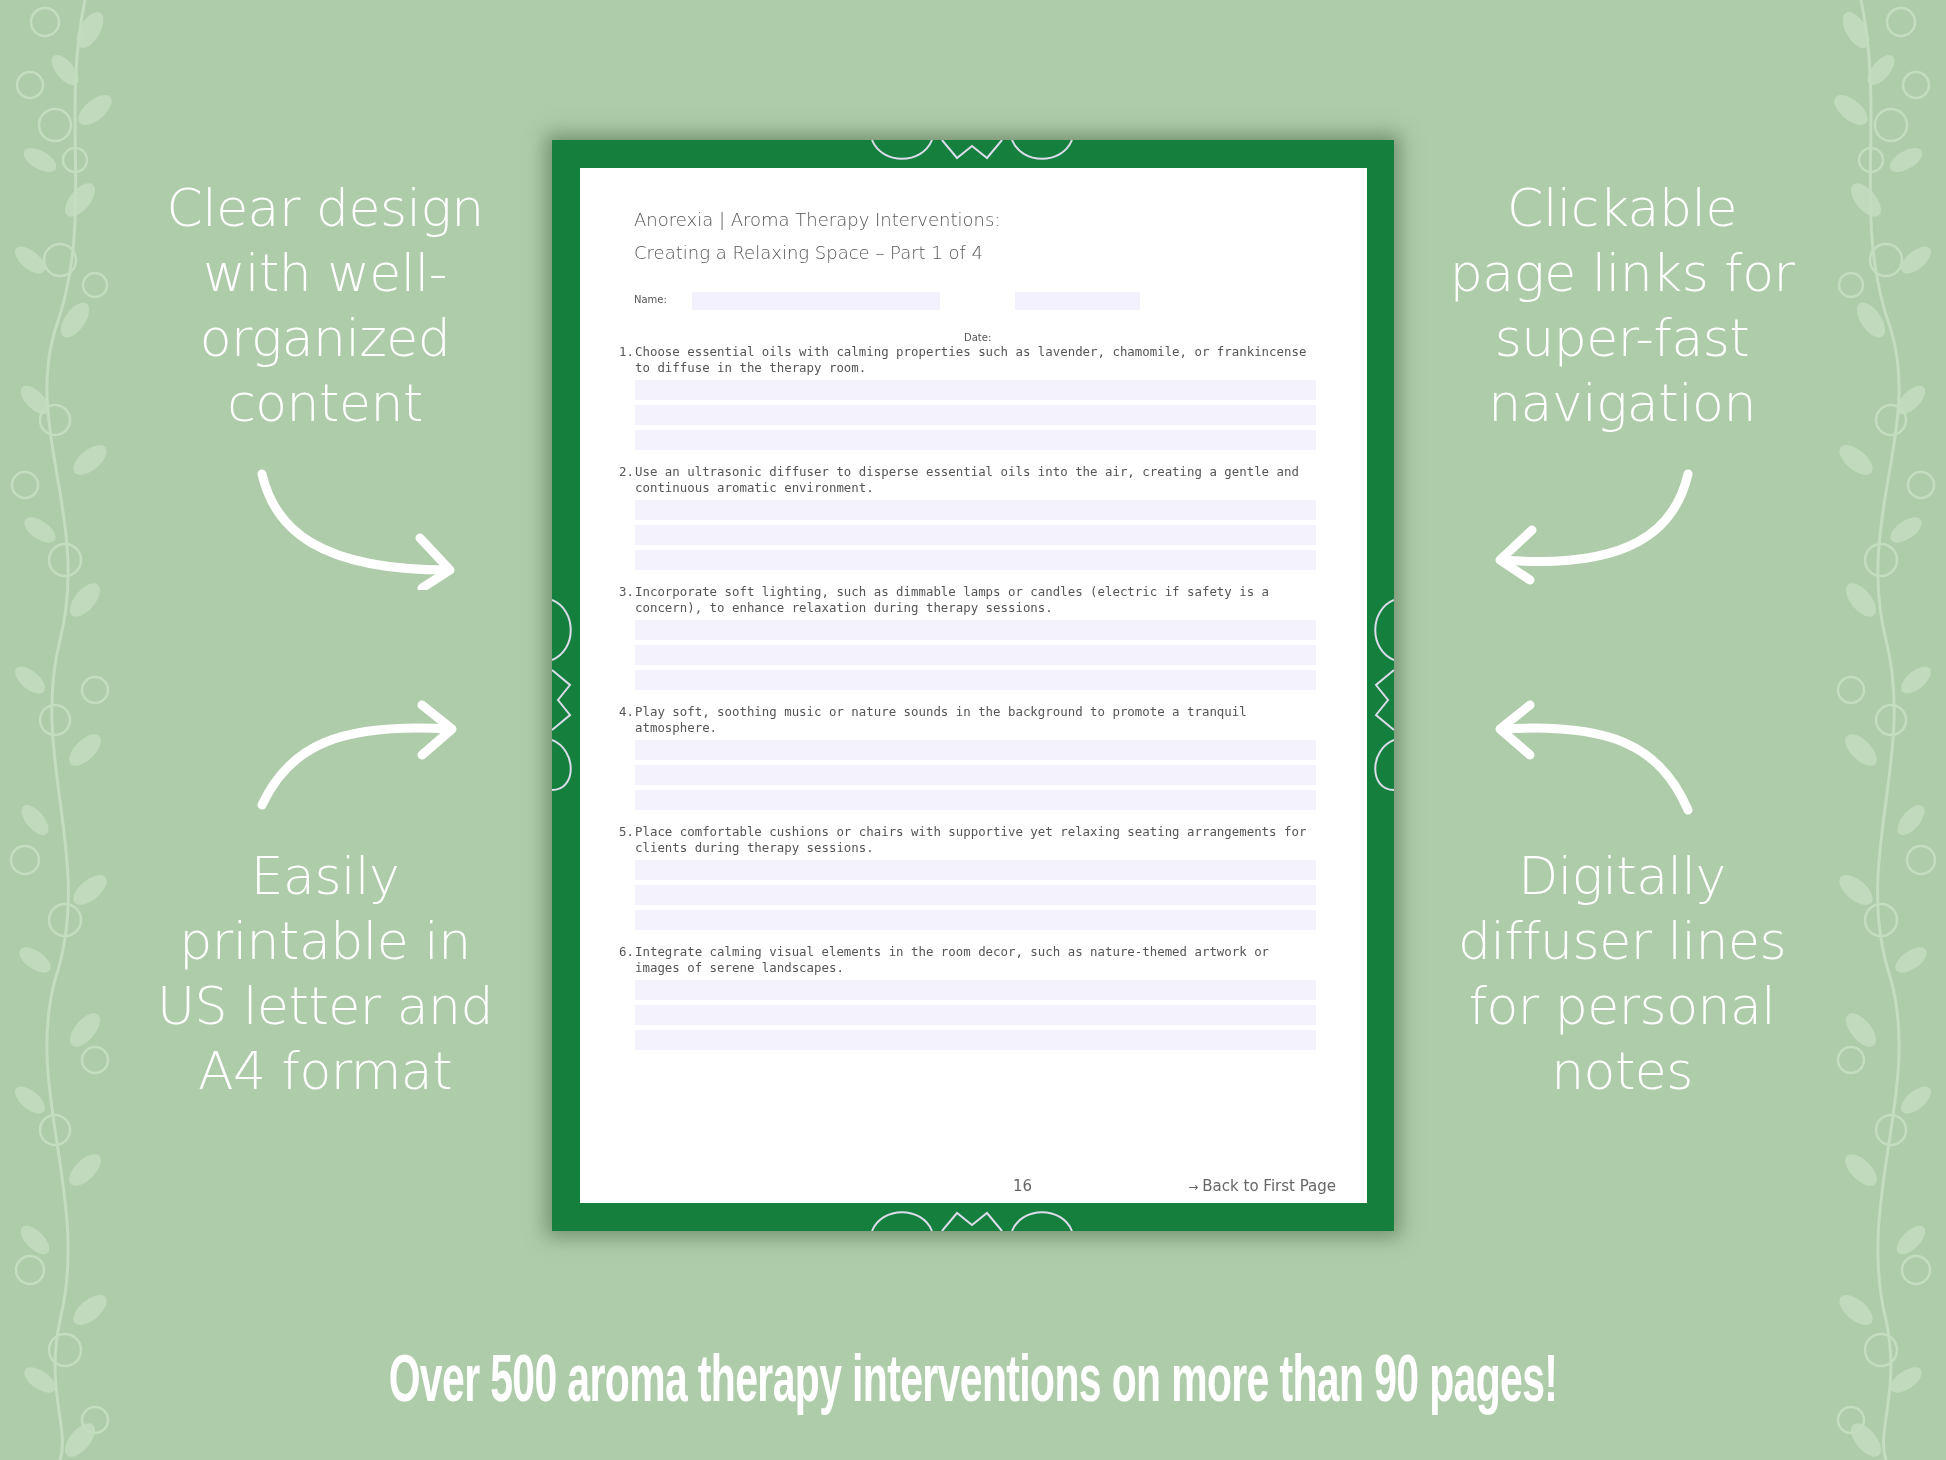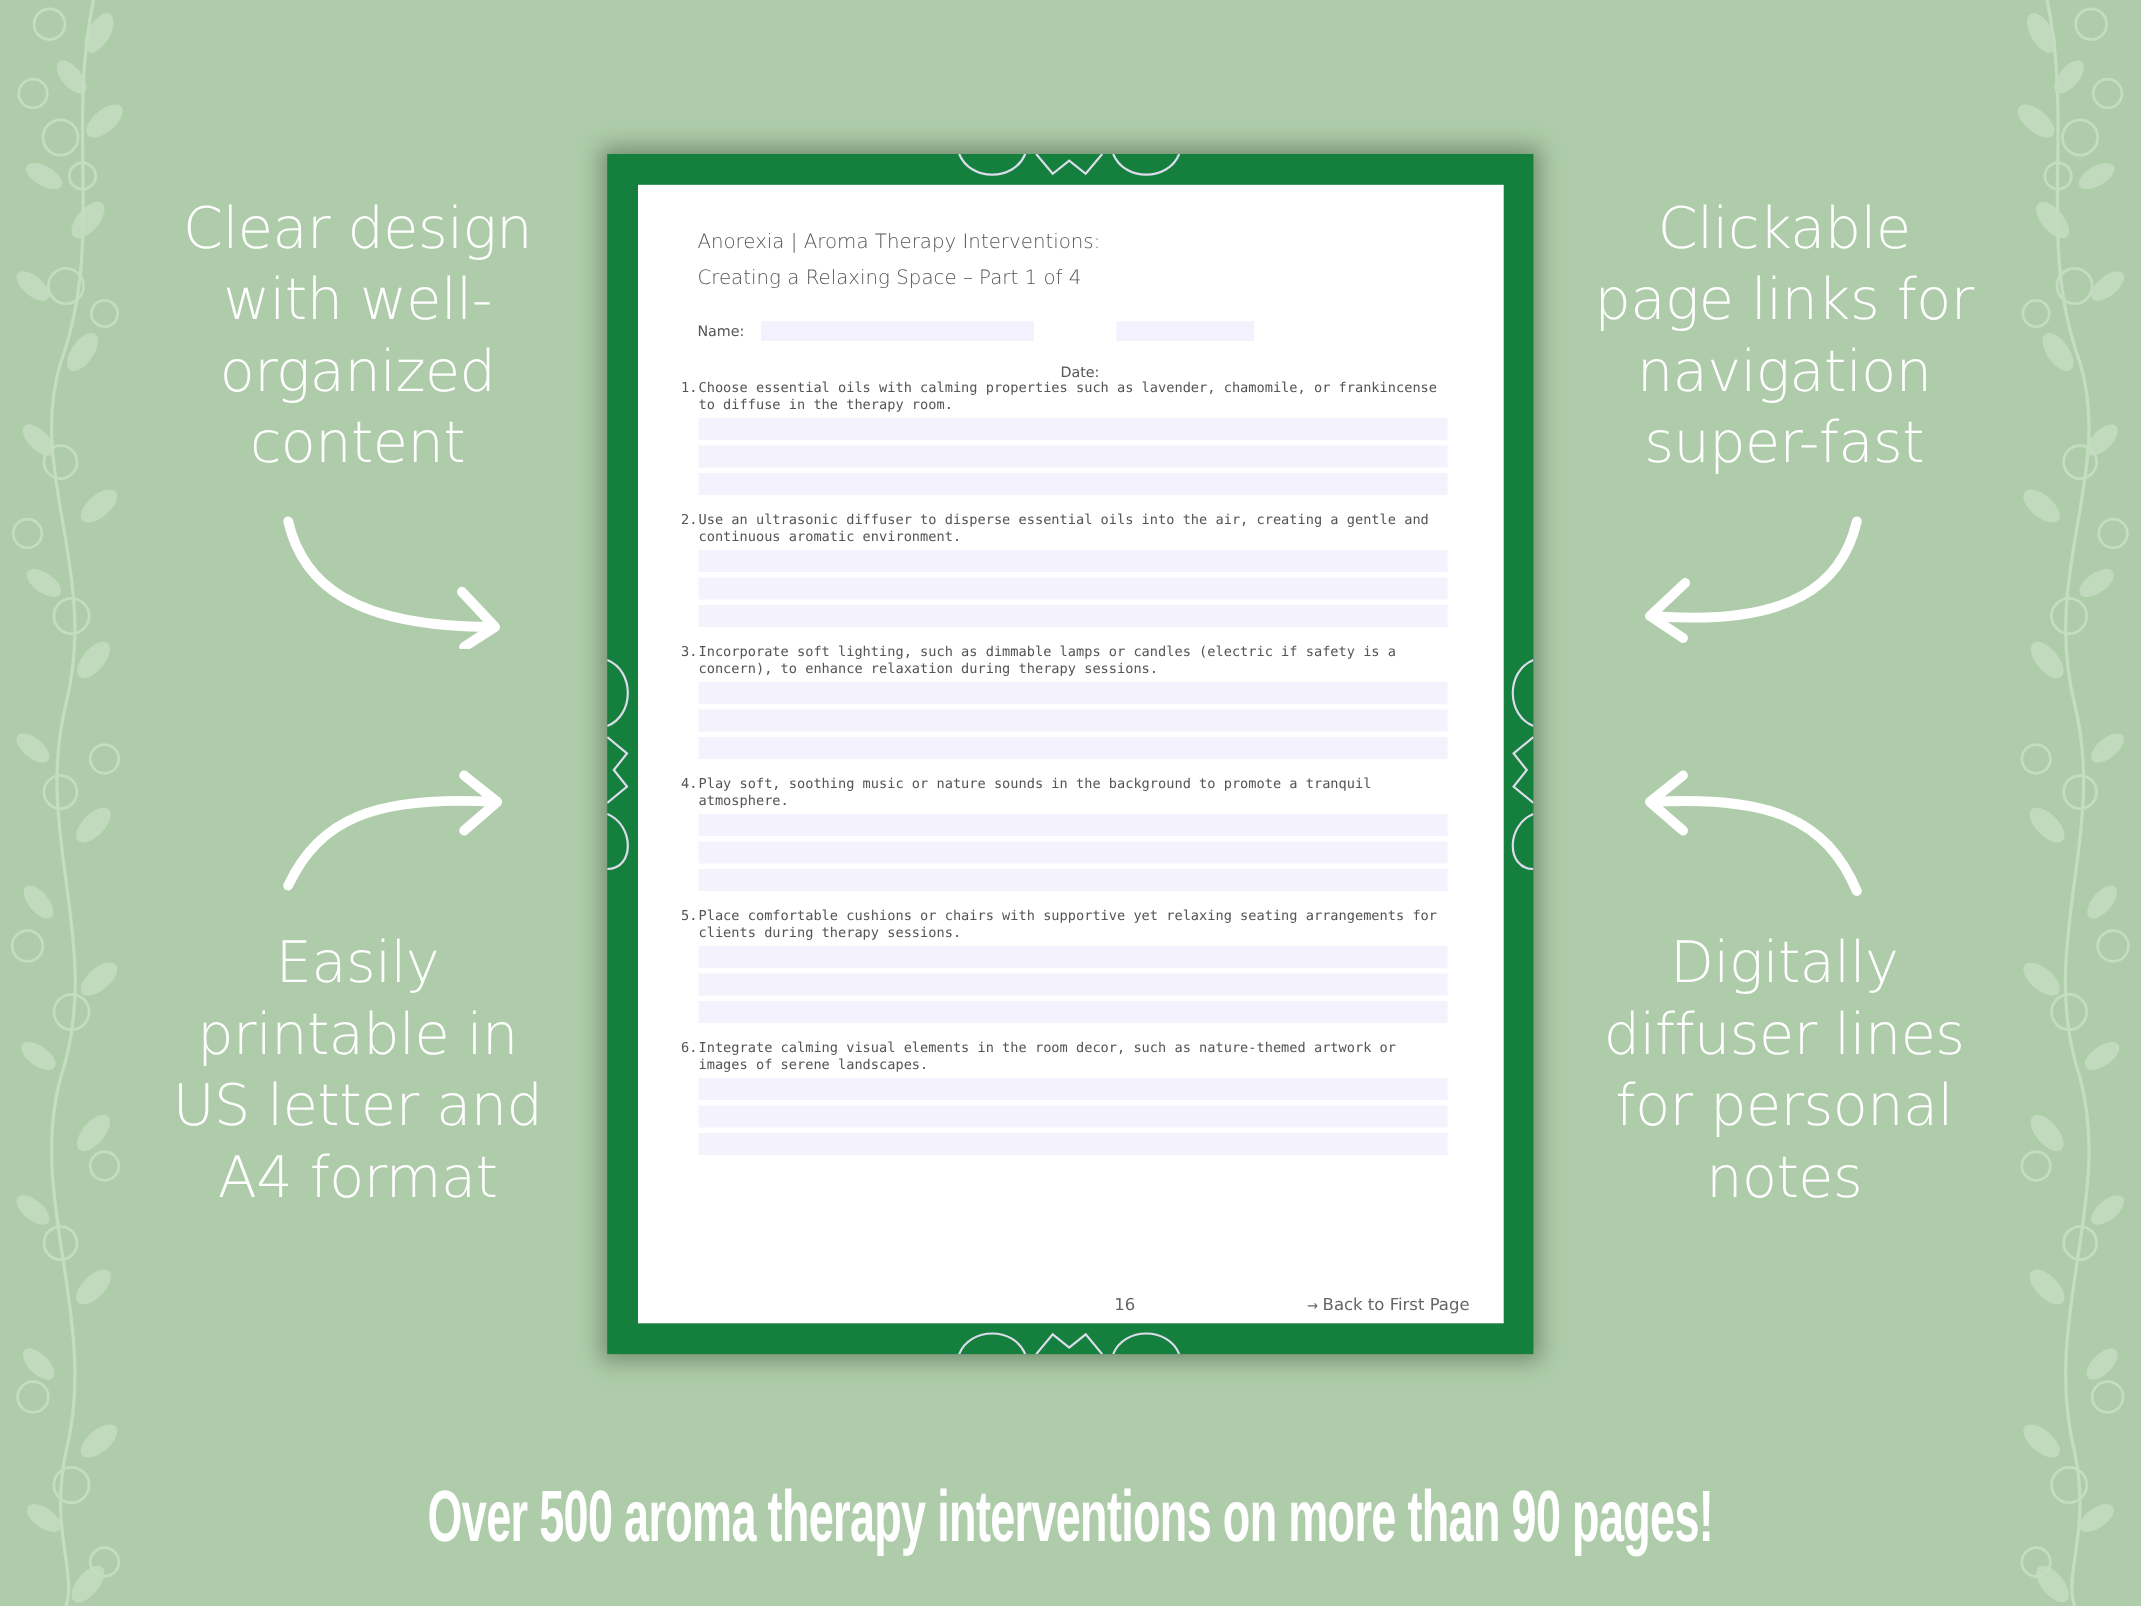--- a/index.html
+++ b/index.html
@@ -38,21 +38,21 @@
   .doc-title {
     position: absolute; left: 54px; color: #555;
     font-family: "DejaVu Sans", sans-serif; font-size: 18px; font-weight: 300;
     white-space: nowrap;
   }
   .t1 { top: 41px; }
   .t2 { top: 74px; }
   .field-row { position: absolute; top: 124px; left: 54px; height: 22px; }
   .field-label {
     position: absolute; top: 2px; color: #555;
-    font-family: "DejaVu Sans", sans-serif; font-size: 13px; white-space: nowrap;
+    font-family: "DejaVu Sans", sans-serif; font-size: 10px; white-space: nowrap;
   }
   .field-box { position: absolute; top: 0; height: 18px; background: #f3f1fd; }
 
   .item { position: absolute; left: 30px; width: 700px; }
   .item-text {
     font-family: "DejaVu Sans Mono", monospace; font-size: 12.4px; line-height: 16px;
     color: #555; display: flex; white-space: nowrap;
   }
   .item-num { width: 24px; text-align: right; padding-right: 0; flex: 0 0 auto; }
   .item-body { margin-left: 1px; }
@@ -190,22 +190,22 @@
 </div>
 <div class="feature f-bl">
   <span>Easily</span>
   <span>printable in</span>
   <span>US letter and</span>
   <span>A4 format</span>
 </div>
 <div class="feature f-tr">
   <span>Clickable</span>
   <span>page links for</span>
+  <span>super-fast</span>
   <span>navigation</span>
-  <span>super-fast</span>
 </div>
 <div class="feature f-br">
   <span>Digitally</span>
   <span>diffuser lines</span>
   <span>for personal</span>
   <span>notes</span>
 </div>
 
 <svg class="arrow" style="left:250px; top:460px;" width="220" height="130" viewBox="0 0 220 130">
   <path d="M12 14 C25 70 70 110 198 110" fill="none" stroke="#fff" stroke-width="9" stroke-linecap="round"></path>

